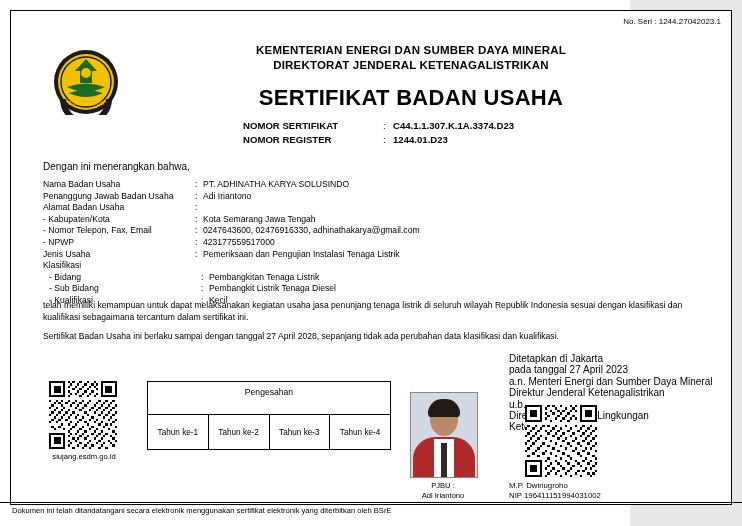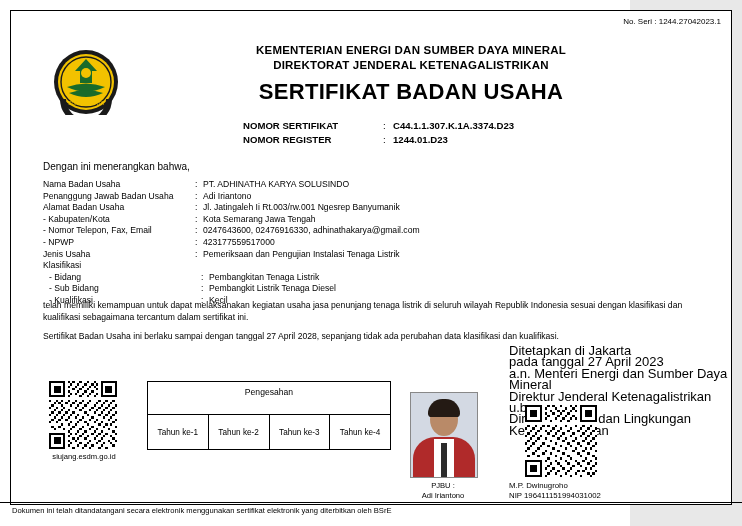--- a/index.html
+++ b/index.html
@@ -54,21 +54,21 @@
   .header .l1, .header .l2 {
     font-size: 11.5px;
     font-weight: bold;
     letter-spacing: 0.2px;
     line-height: 15px;
     color: #000;
   }
   .header .title {
     font-size: 22px;
     font-weight: bold;
-    margin-top: 6px;
+    margin-top: 12px;
     letter-spacing: 0.3px;
     color: #000;
   }
   .numbers {
     position: absolute;
     left: 232px;
     top: 108px;
     font-size: 9.6px;
     color: #000;
   }
@@ -111,22 +111,22 @@
     font-size: 8.6px;
     line-height: 11.6px;
     color: #000;
   }
   .para.p1 { top: 289px; }
   .para.p2 { top: 320px; }
 
   .place {
     position: absolute;
     left: 498px;
-    top: 334px;
-    font-size: 13px;
+    top: 342px;
+    font-size: 10px;
     line-height: 11.4px;
     color: #000;
   }
 
   .qr-left {
     position: absolute;
     left: 38px;
     top: 370px;
     width: 68px;
     height: 68px;
@@ -279,21 +279,20 @@
         <div class="val">PT. ADHINATHA KARYA SOLUSINDO</div>
       </div>
       <div class="row">
         <div class="lab">Penanggung Jawab Badan Usaha</div>
         <div class="sep">:</div>
         <div class="val">Adi Iriantono</div>
       </div>
       <div class="row">
         <div class="lab">Alamat Badan Usaha</div>
         <div class="sep">:</div>
-        <div class="val">Jl. Jatingaleh Ii Rt.003/rw.001 Ngesrep Banyumanik</div>
       </div>
       <div class="row">
         <div class="lab">- Kabupaten/Kota</div>
         <div class="sep">:</div>
         <div class="val">Kota Semarang Jawa Tengah</div>
       </div>
       <div class="row">
         <div class="lab">- Nomor Telepon, Fax, Email</div>
         <div class="sep">:</div>
         <div class="val">0247643600, 02476916330, adhinathakarya@gmail.com</div>

